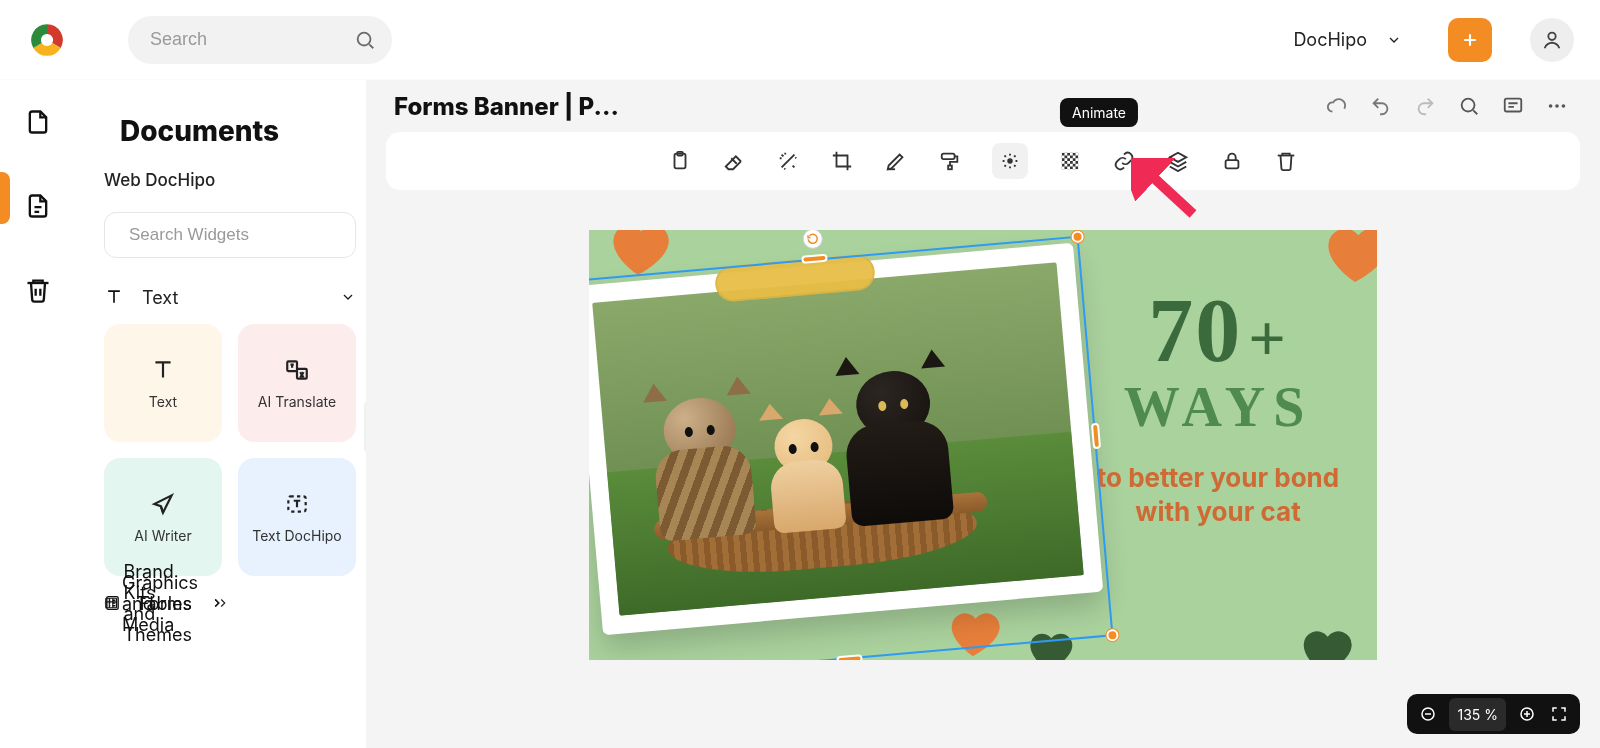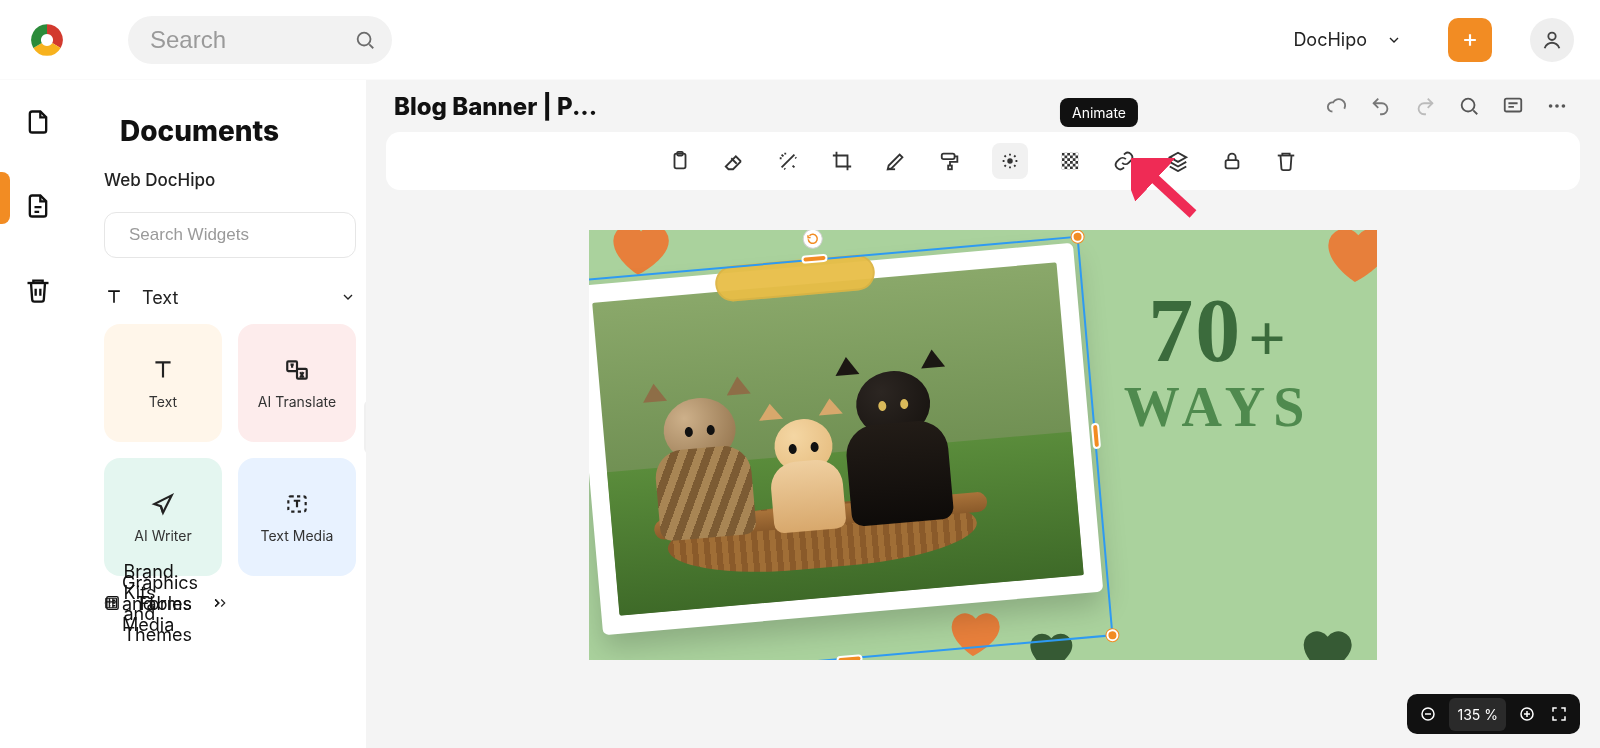--- a/index.html
+++ b/index.html
@@ -23,21 +23,21 @@
     --heart-orange:#e77f3b;
   }
   *{box-sizing:border-box}
   html,body{margin:0;height:100%;font-family:Inter,system-ui,Segoe UI,Arial,sans-serif;color:var(--ink);background:var(--bg)}
   body{overflow:hidden}
   
   .header{height:var(--header-h);display:flex;align-items:center;padding:0 26px;gap:20px;border-bottom:1px solid rgba(0,0,0,.02)}
   .logo{width:42px;height:42px;display:flex;align-items:center;justify-content:center}
   .logo svg{width:42px;height:42px}
   .search-wrap{margin-left:40px;position:relative;width:264px}
-  .search{width:100%;height:48px;border:none;border-radius:999px;background:#f2f2f2;padding:0 48px 0 22px;font-size:24px;color:#8b5cf6}
+  .search{width:100%;height:48px;border:none;border-radius:999px;background:#f2f2f2;padding:0 48px 0 22px;font-size:18px;color:#8b5cf6}
   .search::placeholder{color:#9a9a9a}
   .search-icn{position:absolute;right:16px;top:50%;transform:translateY(-50%);color:#6b6b6b}
   .spacer{flex:1}
   .user-menu{display:flex;align-items:center;gap:19px;color:#222;font-size:18px}
   .chev{display:inline-flex}
   .add-btn{width:44px;height:44px;border-radius:10px;background:#f28c23;display:flex;align-items:center;justify-content:center;color:#fff;margin-left:26px}
   .profile{width:44px;height:44px;border-radius:50%;background:#eee;display:flex;align-items:center;justify-content:center;margin-left:18px;color:#333}
 
   
   .main{position:absolute;top:var(--header-h);left:0;right:0;bottom:0;display:flex}
@@ -267,21 +267,21 @@
               <path d="M12 20l8-16-16 8 6 2z"></path>
               <path d="M12 20l-2-6"></path>
             </svg>
           <span class="lbl">AI Writer</span>
         </div>
         <div class="tile t-frames">
           <svg width="26" height="26" viewBox="0 0 24 24" fill="none" stroke="#222" stroke-width="2">
               <rect x="4" y="5" width="16" height="14" rx="2" stroke-dasharray="3 3"></rect>
               <path d="M9 9h6M12 9v6"></path>
             </svg>
-          <span class="lbl">Text Media</span>
+          <span class="lbl">Text DocHipo</span>
         </div>
       </div>
 
       <div class="cat-list">
         <div class="cat">
           <svg width="20" height="20" viewBox="0 0 24 24" fill="none" stroke="#111" stroke-width="2">
               <path d="M4 20l6-6m4-4l6-6M4 4l16 16M8 4l-4 4m16 8l-4 4"></path>
             </svg>
           <span>Graphics and Media</span>
           <span class="arrow">
@@ -330,21 +330,21 @@
 
     <div class="collapse">
       <svg width="10" height="10" viewBox="0 0 24 24" fill="none" stroke="#888" stroke-width="3">
           <path d="M15 6l-6 6 6 6"></path>
         </svg>
     </div>
   </div>
 
   <div class="canvas-area">
     <div class="doc-header">
-      <div class="doc-title">Blog Banner | P...</div>
+      <div class="doc-title">Forms Banner | P...</div>
       <div class="doc-actions">
         <span class="ic">
             <svg width="24" height="24" viewBox="0 0 24 24" fill="none" stroke="#777" stroke-width="2">
               <path d="M7 18a5 5 0 1 1 .8-9.94A6 6 0 1 1 20 15"></path>
             </svg>
           </span>
         <span class="ic">
             <svg width="24" height="24" viewBox="0 0 24 24" fill="none" stroke="#777" stroke-width="2">
               <path d="M9 14l-5-5 5-5"></path>
               <path d="M4 9h9a6 6 0 0 1 0 12h-2"></path>
@@ -575,20 +575,21 @@
           </div>
         </div>
         <div class="tape"></div>
 
         <div class="banner-right">
           <div class="big">
               <span>70</span>
               <span class="plus">+</span>
             </div>
           <div class="ways">WAYS</div>
+          <div class="tagline">to better your bond with your cat</div>
         </div>
 
         <div class="sel">
           <div class="rotator">
               <svg width="12" height="12" viewBox="0 0 24 24" fill="none" stroke="#f28c23" stroke-width="3">
                 <path d="M3 12a9 9 0 1 0 3-6.7"></path>
                 <path d="M3 4v5h5"></path>
               </svg>
             </div>
 

